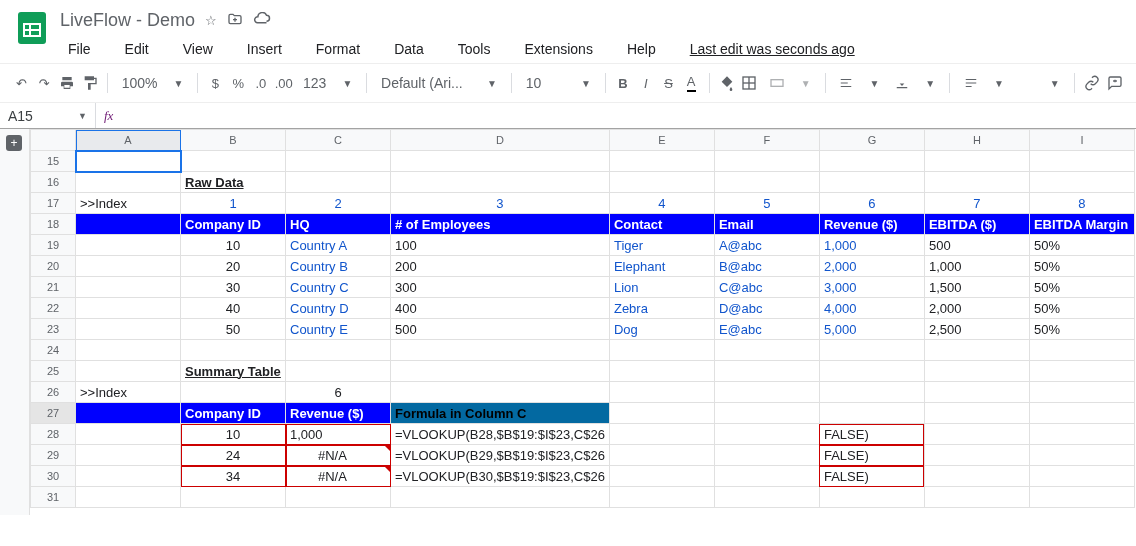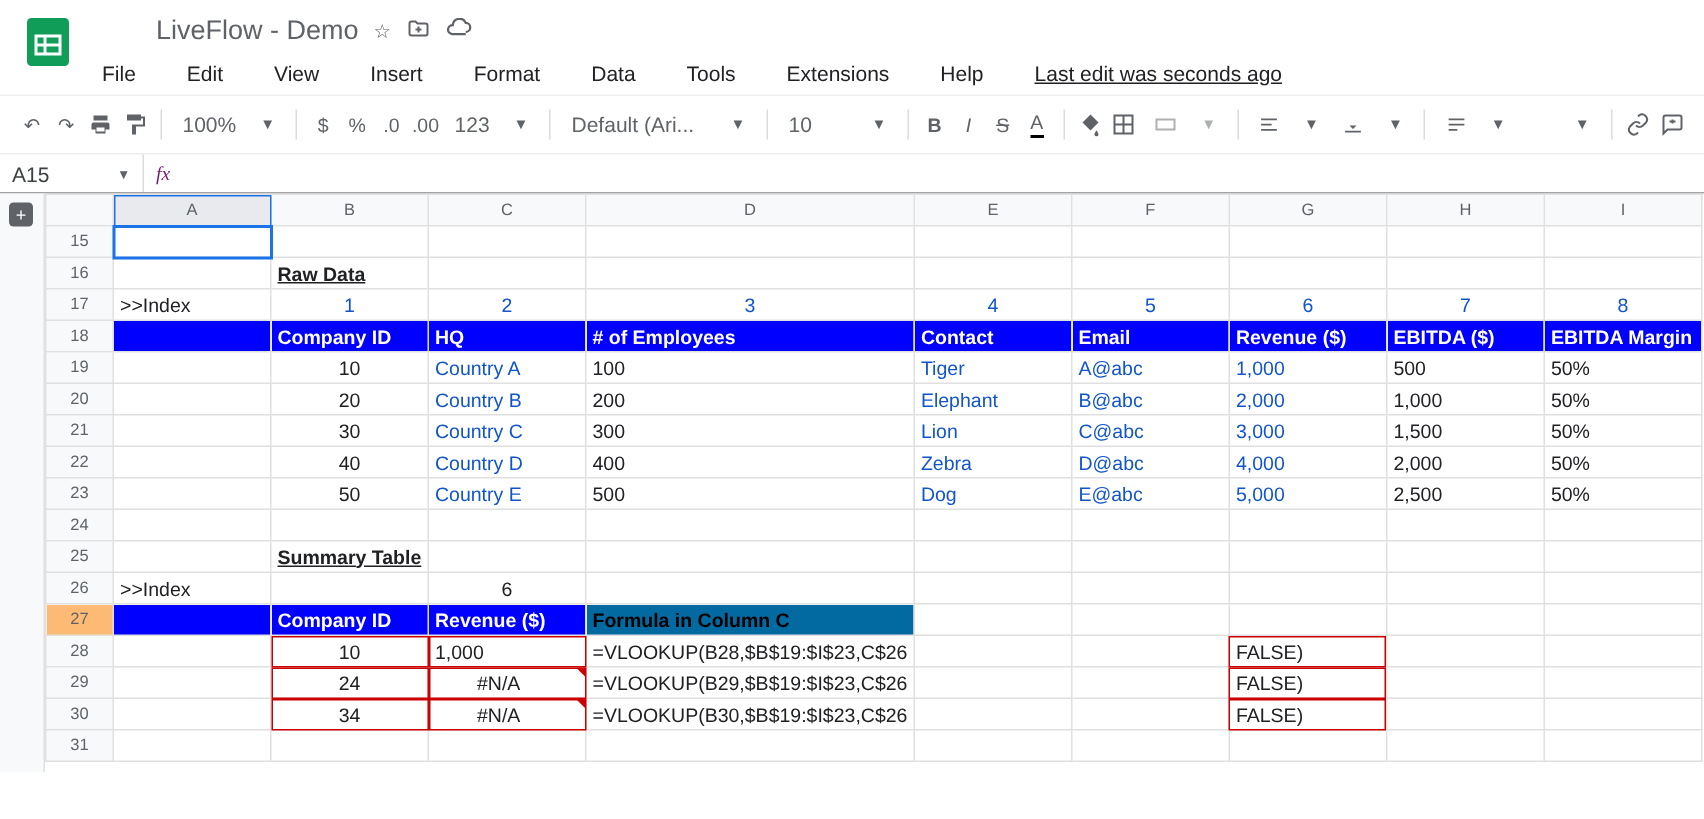--- a/index.html
+++ b/index.html
@@ -1,21 +1,21 @@
 <!DOCTYPE html>
 <html><head>
 <meta charset="utf-8">
 <style>
 * { box-sizing: border-box; margin: 0; padding: 0; }
 body { font-family: Arial, sans-serif; font-size: 13px; color: #202124; background: #fff; overflow: hidden; }
 .header { padding: 8px 12px 0 12px; display: flex; align-items: flex-start; }
 .logo { width: 40px; height: 40px; display: flex; align-items: center; justify-content: center; margin-right: 8px; }
 .logo svg { width: 36px; height: 36px; }
 .title-area { flex: 1; }
-.title-row { display: flex; align-items: center; gap: 10px; padding: 2px 0 4px 0; margin-left: 44px; }
+.title-row { display: flex; align-items: center; gap: 10px; padding: 2px 0 4px 0; }
 .doc-title { font-size: 18px; color: #5f6368; }
 .title-icon { color: #5f6368; cursor: pointer; }
 .menubar { display: flex; gap: 18px; padding: 2px 0; }
 .menubar span { padding: 4px 8px; font-size: 14px; color: #202124; cursor: pointer; }
 .last-edit { color: #5f6368; text-decoration: underline; font-size: 14px; padding: 4px 8px; cursor: pointer; }
 .toolbar { border-top: 1px solid #eee; border-bottom: 1px solid #eee; padding: 6px 12px; display: flex; align-items: center; gap: 4px; }
 .tbtn { width: 26px; height: 26px; display: flex; align-items: center; justify-content: center; cursor: pointer; color: #5f6368; border-radius: 2px; }
 .tsep { width: 1px; height: 20px; background: #dadce0; margin: 0 4px; }
 .tdrop { display: flex; align-items: center; gap: 16px; padding: 0 6px; cursor: pointer; color: #5f6368; font-size: 14px; }
 .tdrop .arrow { font-size: 10px; }
@@ -356,21 +356,21 @@
             <td></td>
         <td class="center">6</td>
         <td></td>
             <td></td>
             <td></td>
             <td></td>
             <td></td>
             <td></td>
       </tr>
       <tr class="hdr-row">
-            <th style="background:#fdba74;color:#5f6368">27</th>
+            <th style="background:#e5e5e5;color:#5f6368">27</th>
             <td></td>
         <td>Company ID</td>
         <td class="right">Revenue ($)</td>
         <td style="background:#0369a1;color:#000;font-weight:bold">Formula in Column C</td>
         <td style="background:#fff"></td>
             <td style="background:#fff"></td>
             <td style="background:#fff"></td>
             <td style="background:#fff"></td>
             <td style="background:#fff"></td>
       </tr>

